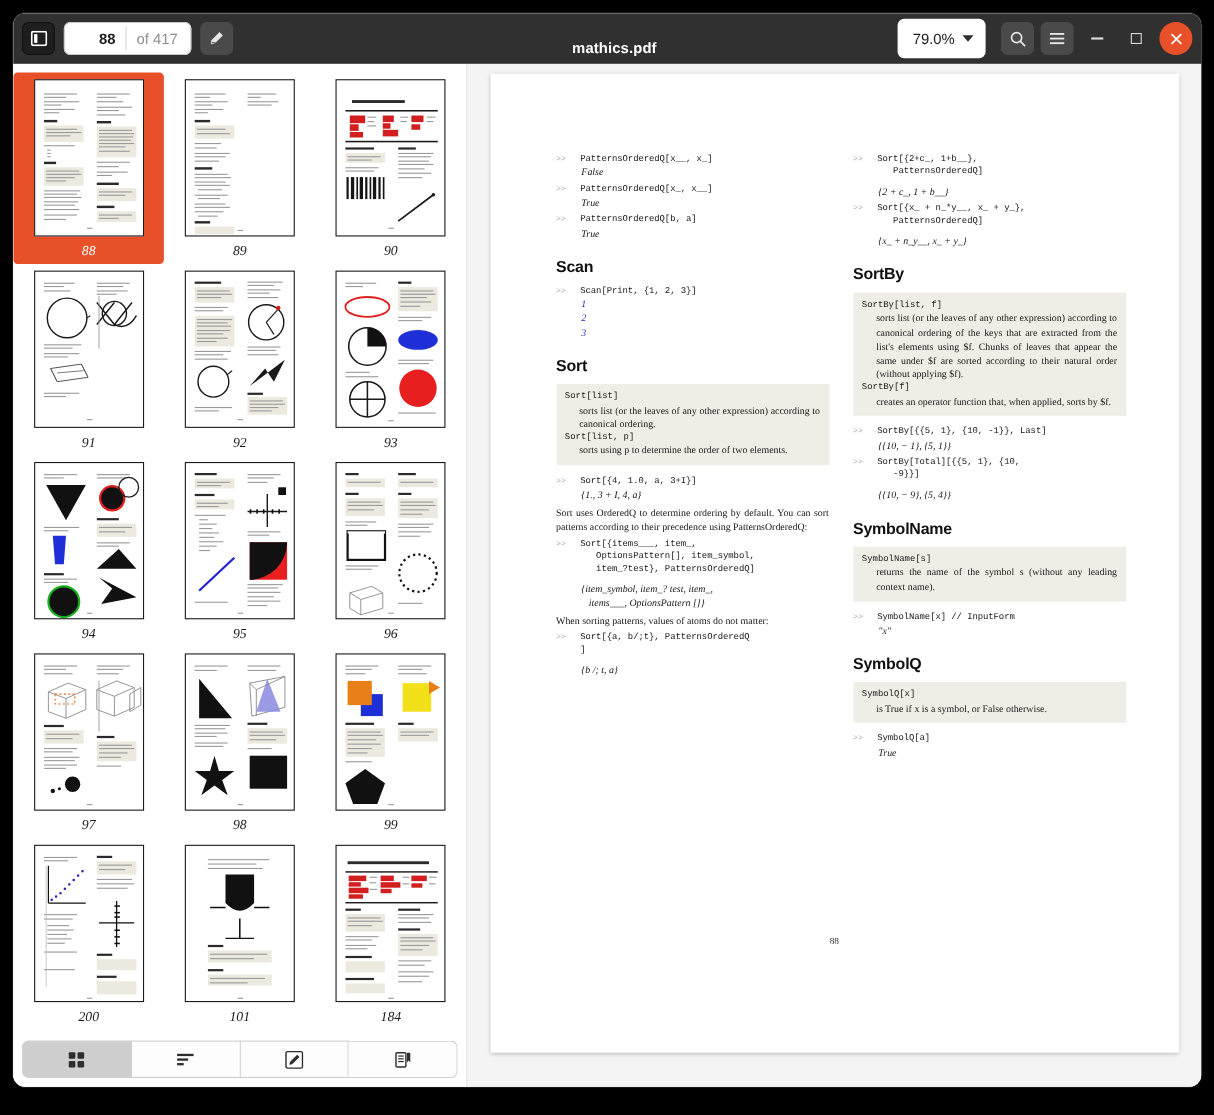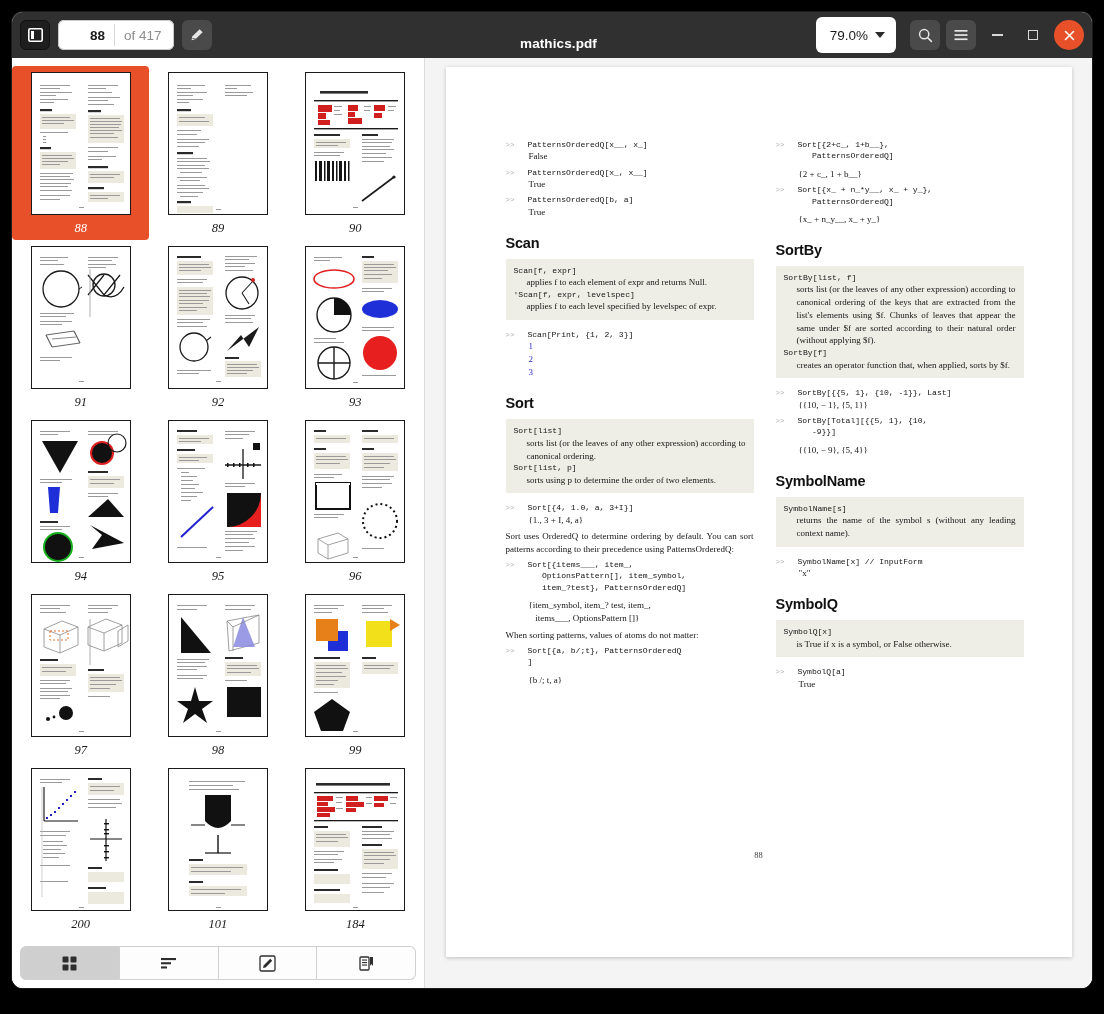--- a/index.html
+++ b/index.html
@@ -209,20 +209,21 @@
     font-size: 8.1px; line-height: 1.42;
     color: #151515;
     white-space: pre-wrap;
     letter-spacing: -0.05px;
   }
   .out {
     font-family: "Liberation Serif", serif;
     font-size: 9px; line-height: 1.45;
     color: #151515;
     padding-left: 1px;
+    font-style: italic;
   }
   .out.blue { color: #2b2bc8; }
   h2.sect {
     font-family: "Liberation Sans", sans-serif;
     font-size: 14.5px; font-weight: bold;
     color: #101010;
     margin: 16px 0 8px 0;
     letter-spacing: -0.2px;
   }
   .defbox {
@@ -1158,26 +1159,20 @@
             <div class="io">
               <div class="prompt">&gt;&gt;</div>
               <div class="io-body">
                 <div class="code">PatternsOrderedQ[b, a]</div>
                 <div class="out">True</div>
               </div>
             </div>
 
             <h2 class="sect">Scan</h2>
 
-            <div class="defbox">
-              <div class="defsig">Scan[f,  expr]</div>
-              <div class="defdesc">applies f to each element of expr and returns Null.</div>
-              <div class="defsig">'Scan[f, expr, levelspec]</div>
-              <div class="defdesc">applies f to each level specified by levelspec of expr.</div>
-            </div>
 
             <div class="io">
               <div class="prompt">&gt;&gt;</div>
               <div class="io-body">
                 <div class="code">Scan[Print, {1, 2, 3}]</div>
                 <div class="out blue">1</div>
                 <div class="out blue">2</div>
                 <div class="out blue">3</div>
               </div>
             </div>

